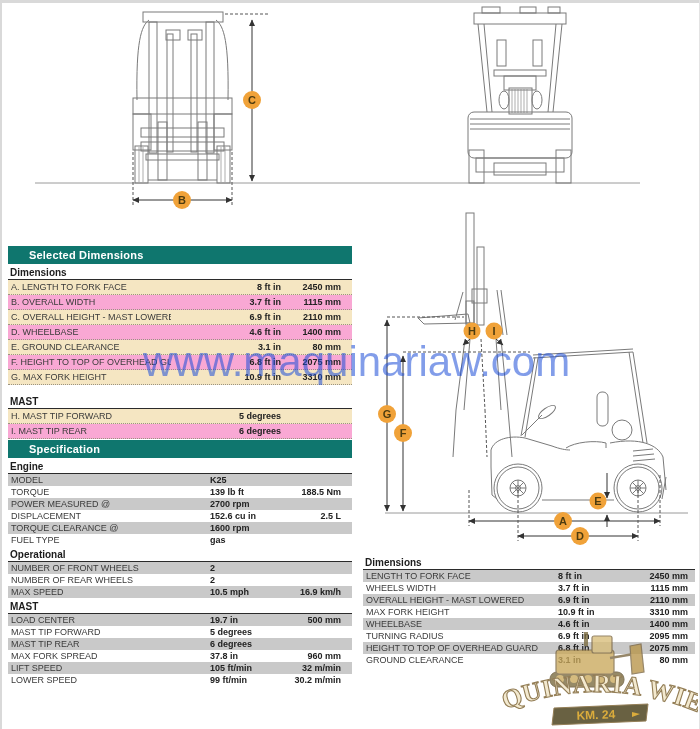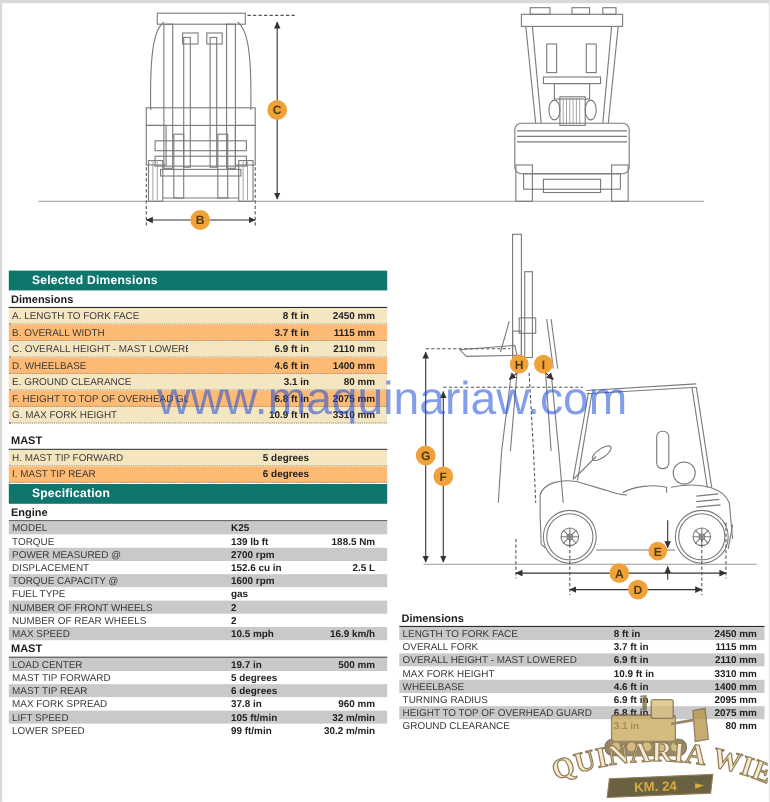--- a/index.html
+++ b/index.html
@@ -14,21 +14,21 @@
   .hdr-bar{background:#0f766e;color:#fff;font-size:11px;font-weight:bold;
            padding:3px 21px;height:18px;line-height:12px;letter-spacing:.2px}
   .sub{font-size:10px;font-weight:bold;color:#1c1c1c;border-bottom:1px solid #2b2b2b;
        padding:1px 1px 4px 2px;margin-top:2px;height:14px}
   .sub.gap{margin-top:10px}
 
   .row{display:flex;align-items:center;font-size:9px;color:#3a3a3a}
   .lbl{flex:1;padding-left:3px;white-space:nowrap;overflow:hidden}
   .v1,.v2{font-weight:bold;color:#222;white-space:nowrap}
 
-  .tan .row{height:15px;border-bottom:1px dotted #9b9482;background:#fdba74}
+  .tan .row{height:15px;border-bottom:1px dotted #9b9482;background:#f9a8d4}
   .tan .row:nth-child(odd){background:#f5e6c2}
   .tan .v1{width:110px;text-align:right}
   .tan .v2{width:71px;text-align:right;padding-right:11px}
 
   .spec .row{height:12px;background:#fff}
   .spec .row:nth-child(odd){background:#c9c9c9}
   .spec .lbl{flex:none;width:200px}
   .spec .v1{flex:1;text-align:left;padding-left:2px}
   .spec .v2{width:108px;text-align:right;padding-right:11px}
 
@@ -226,31 +226,32 @@
     <span class="v2"></span>
   </div>
 
   <div class="row">
     <span class="lbl">DISPLACEMENT</span>
     <span class="v1">152.6 cu in</span>
     <span class="v2">2.5 L</span>
   </div>
 
   <div class="row">
-    <span class="lbl">TORQUE CAPACITY @</span>
+    <span class="lbl">TORQUE CLEARANCE @</span>
     <span class="v1">1600 rpm</span>
     <span class="v2"></span>
   </div>
 
   <div class="row">
     <span class="lbl">FUEL TYPE</span>
     <span class="v1">gas</span>
     <span class="v2"></span>
   </div>
 </div>
+    <div class="sub">Operational</div>
     <div class="tbl spec">
 
 
   <div class="row">
     <span class="lbl">NUMBER OF FRONT WHEELS</span>
     <span class="v1">2</span>
     <span class="v2"></span>
   </div>
 
   <div class="row">
@@ -422,21 +423,21 @@
   <div class="panel" id="right-panel" style="left:363px;top:556px;width:332px">
     <div class="sub">Dimensions</div>
     <div class="tbl rt">
   <div class="row">
     <span class="lbl">LENGTH TO FORK FACE</span>
     <span class="v1">8 ft in</span>
     <span class="v2">2450 mm</span>
   </div>
 
   <div class="row">
-    <span class="lbl">OVERALL FORK</span>
+    <span class="lbl">WHEELS WIDTH</span>
     <span class="v1">3.7 ft in</span>
     <span class="v2">1115 mm</span>
   </div>
 
   <div class="row">
     <span class="lbl">OVERALL HEIGHT - MAST LOWERED</span>
     <span class="v1">6.9 ft in</span>
     <span class="v2">2110 mm</span>
   </div>
 

